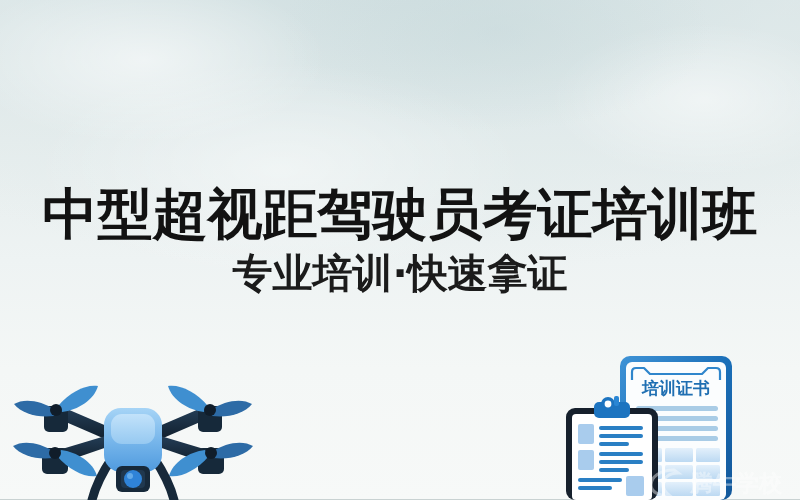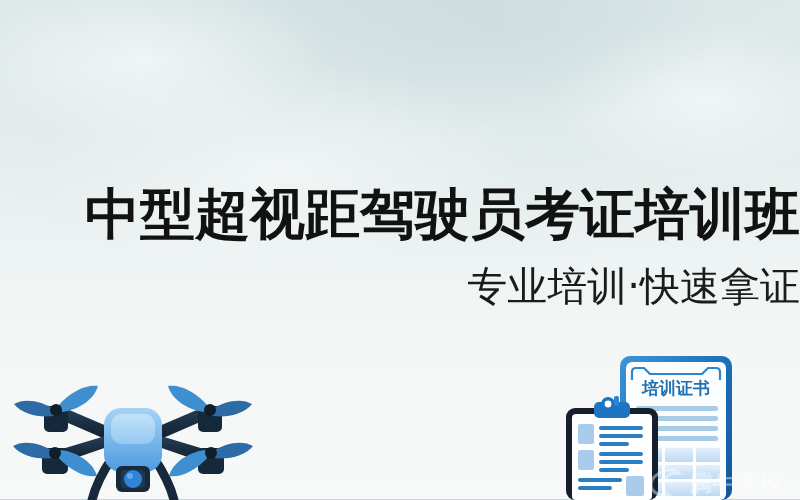--- a/index.html
+++ b/index.html
@@ -43,40 +43,40 @@
     height: 1px;
     background: #c9d2d2;
   }
 
   
   .text-block {
     position: absolute;
     left: 0;
     top: 186px;
     width: 800px;
-    text-align: right;
+    text-align: center;
     z-index: 6;
   }
   .main-title {
     font-family: "DejaVu Sans", "Liberation Sans", sans-serif;
     font-size: 55px;
     font-weight: 700;
     line-height: 1.05;
     letter-spacing: 0px;
     color: #121212;
     margin: 0;
     white-space: nowrap;
   }
   .sub-title {
     font-family: "DejaVu Sans", "Liberation Sans", sans-serif;
     font-size: 40px;
-    font-weight: 400;
+    font-weight: 700;
     line-height: 1.1;
     color: #1b1b1b;
-    margin: 20px 0 0 0;
+    margin: 7px 0 0 0;
     white-space: nowrap;
   }
 
   
   .drone {
     position: absolute;
     left: 8px;
     top: 372px;
     width: 250px;
     height: 128px;

